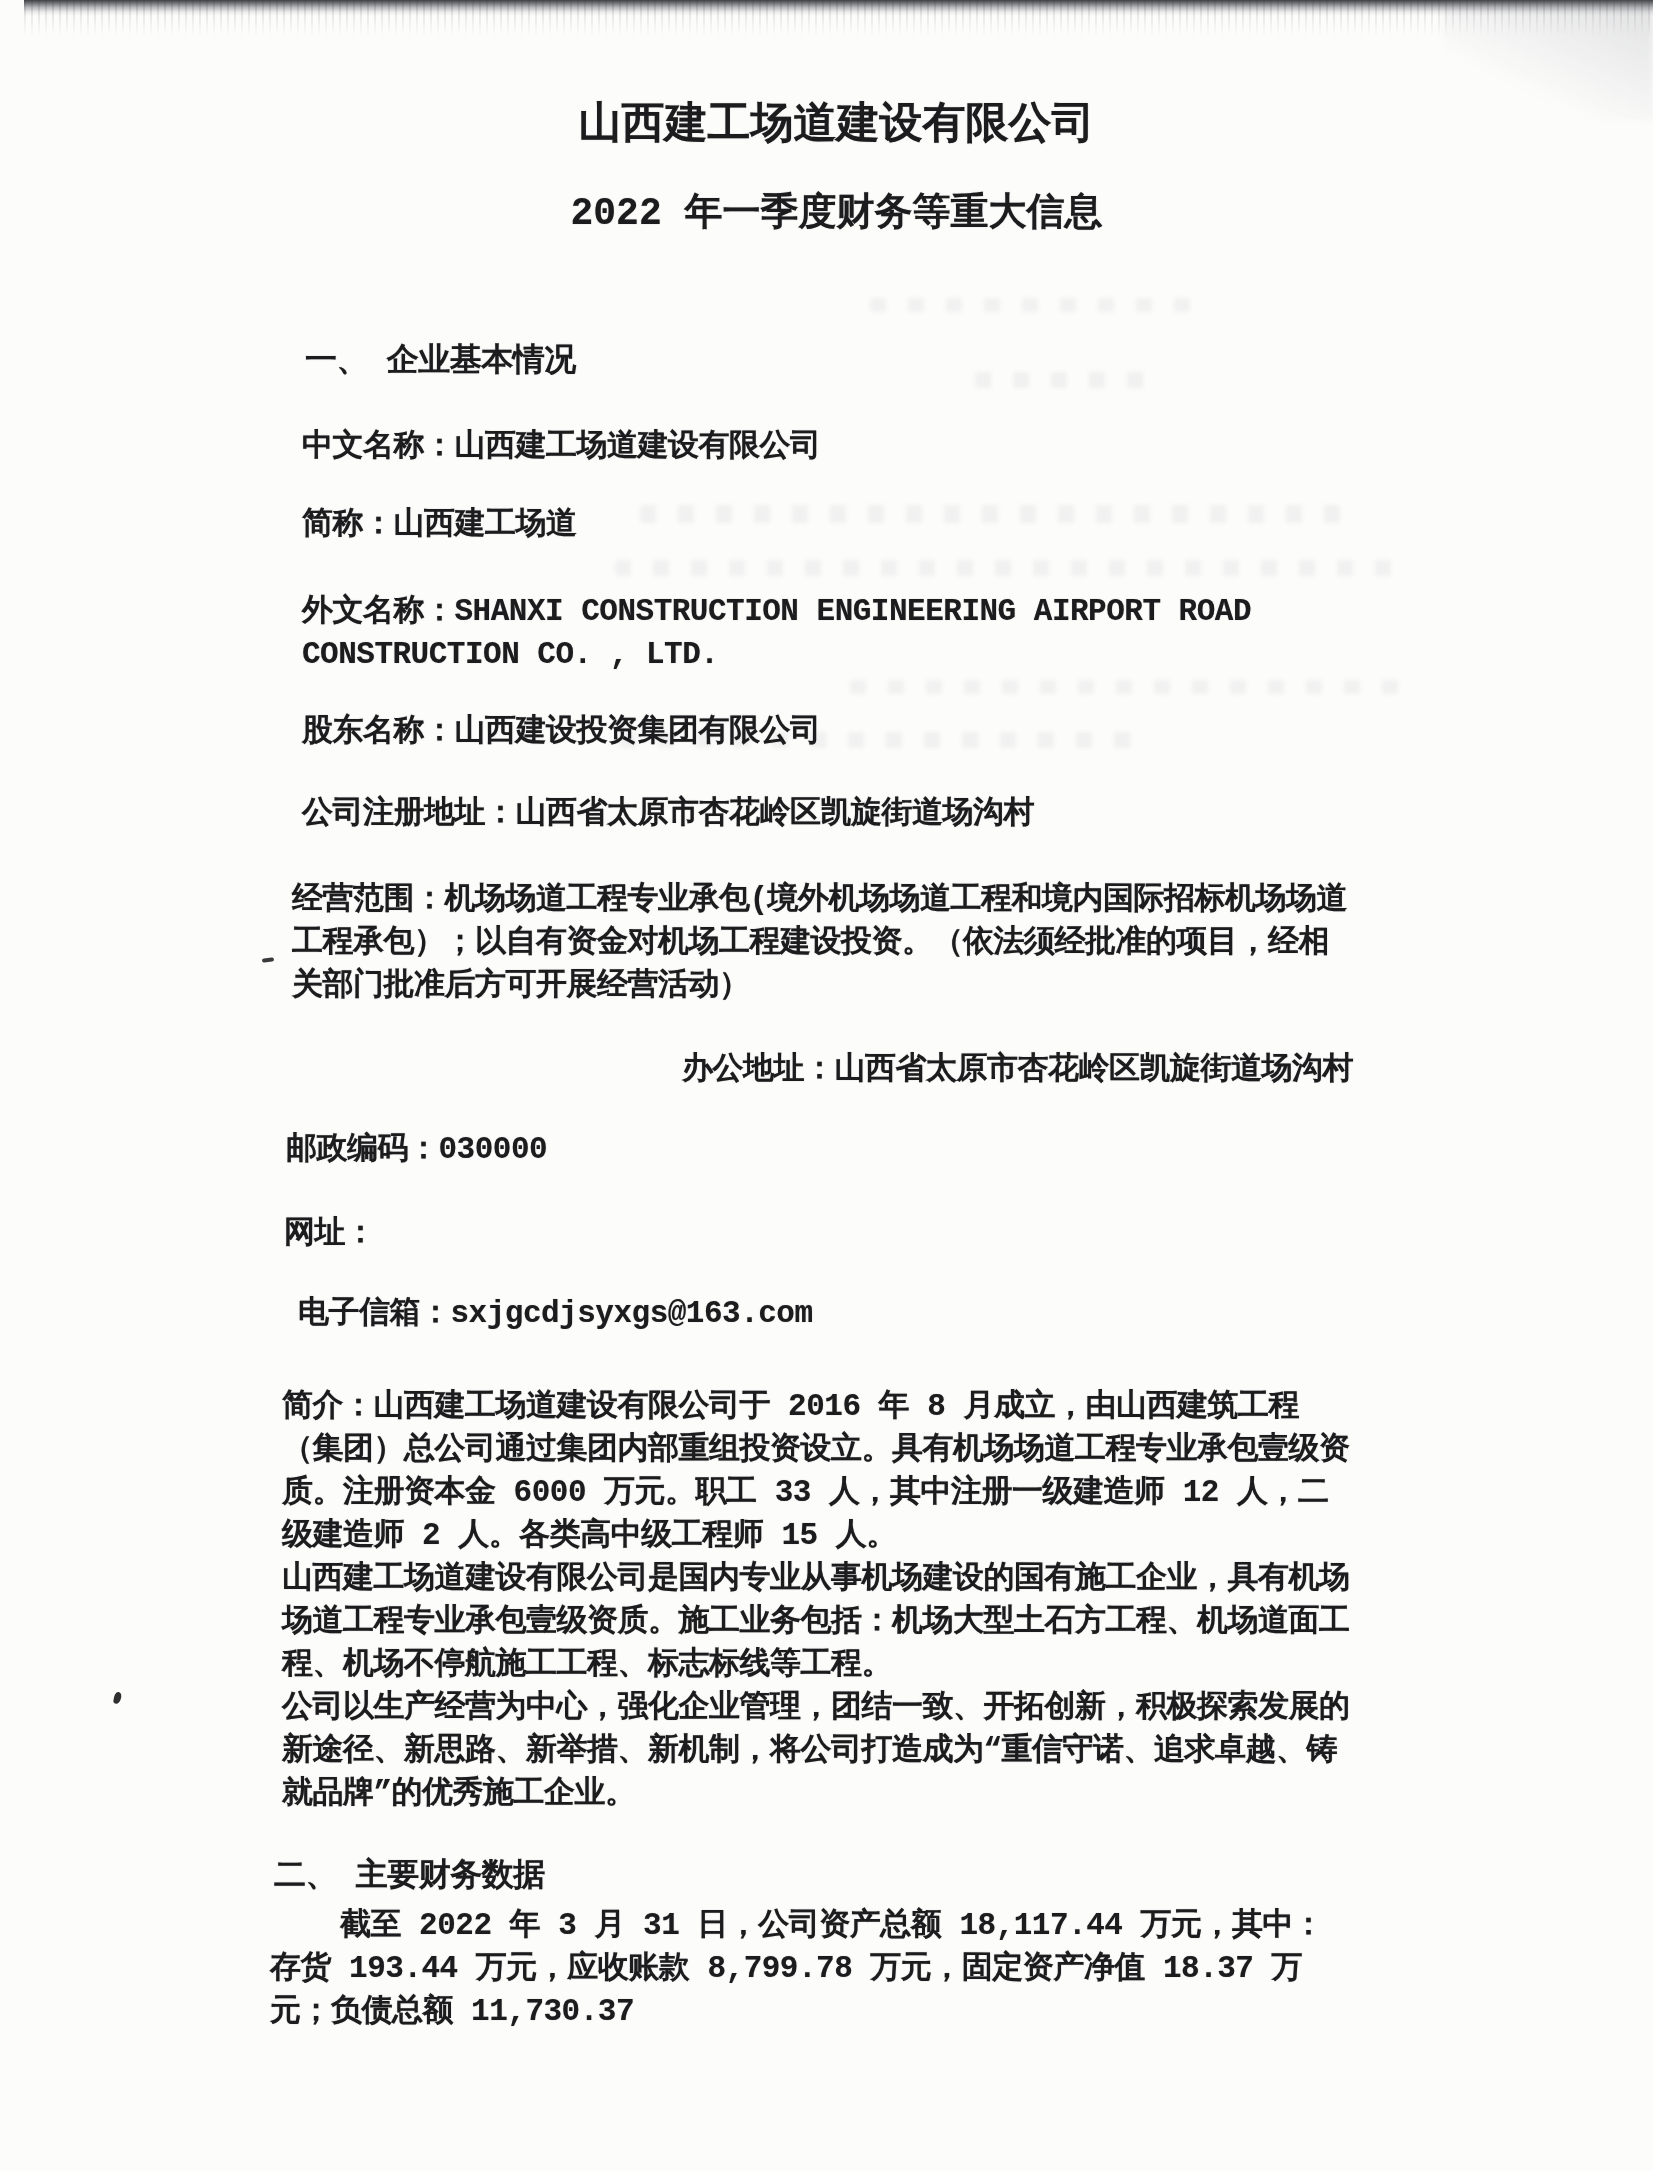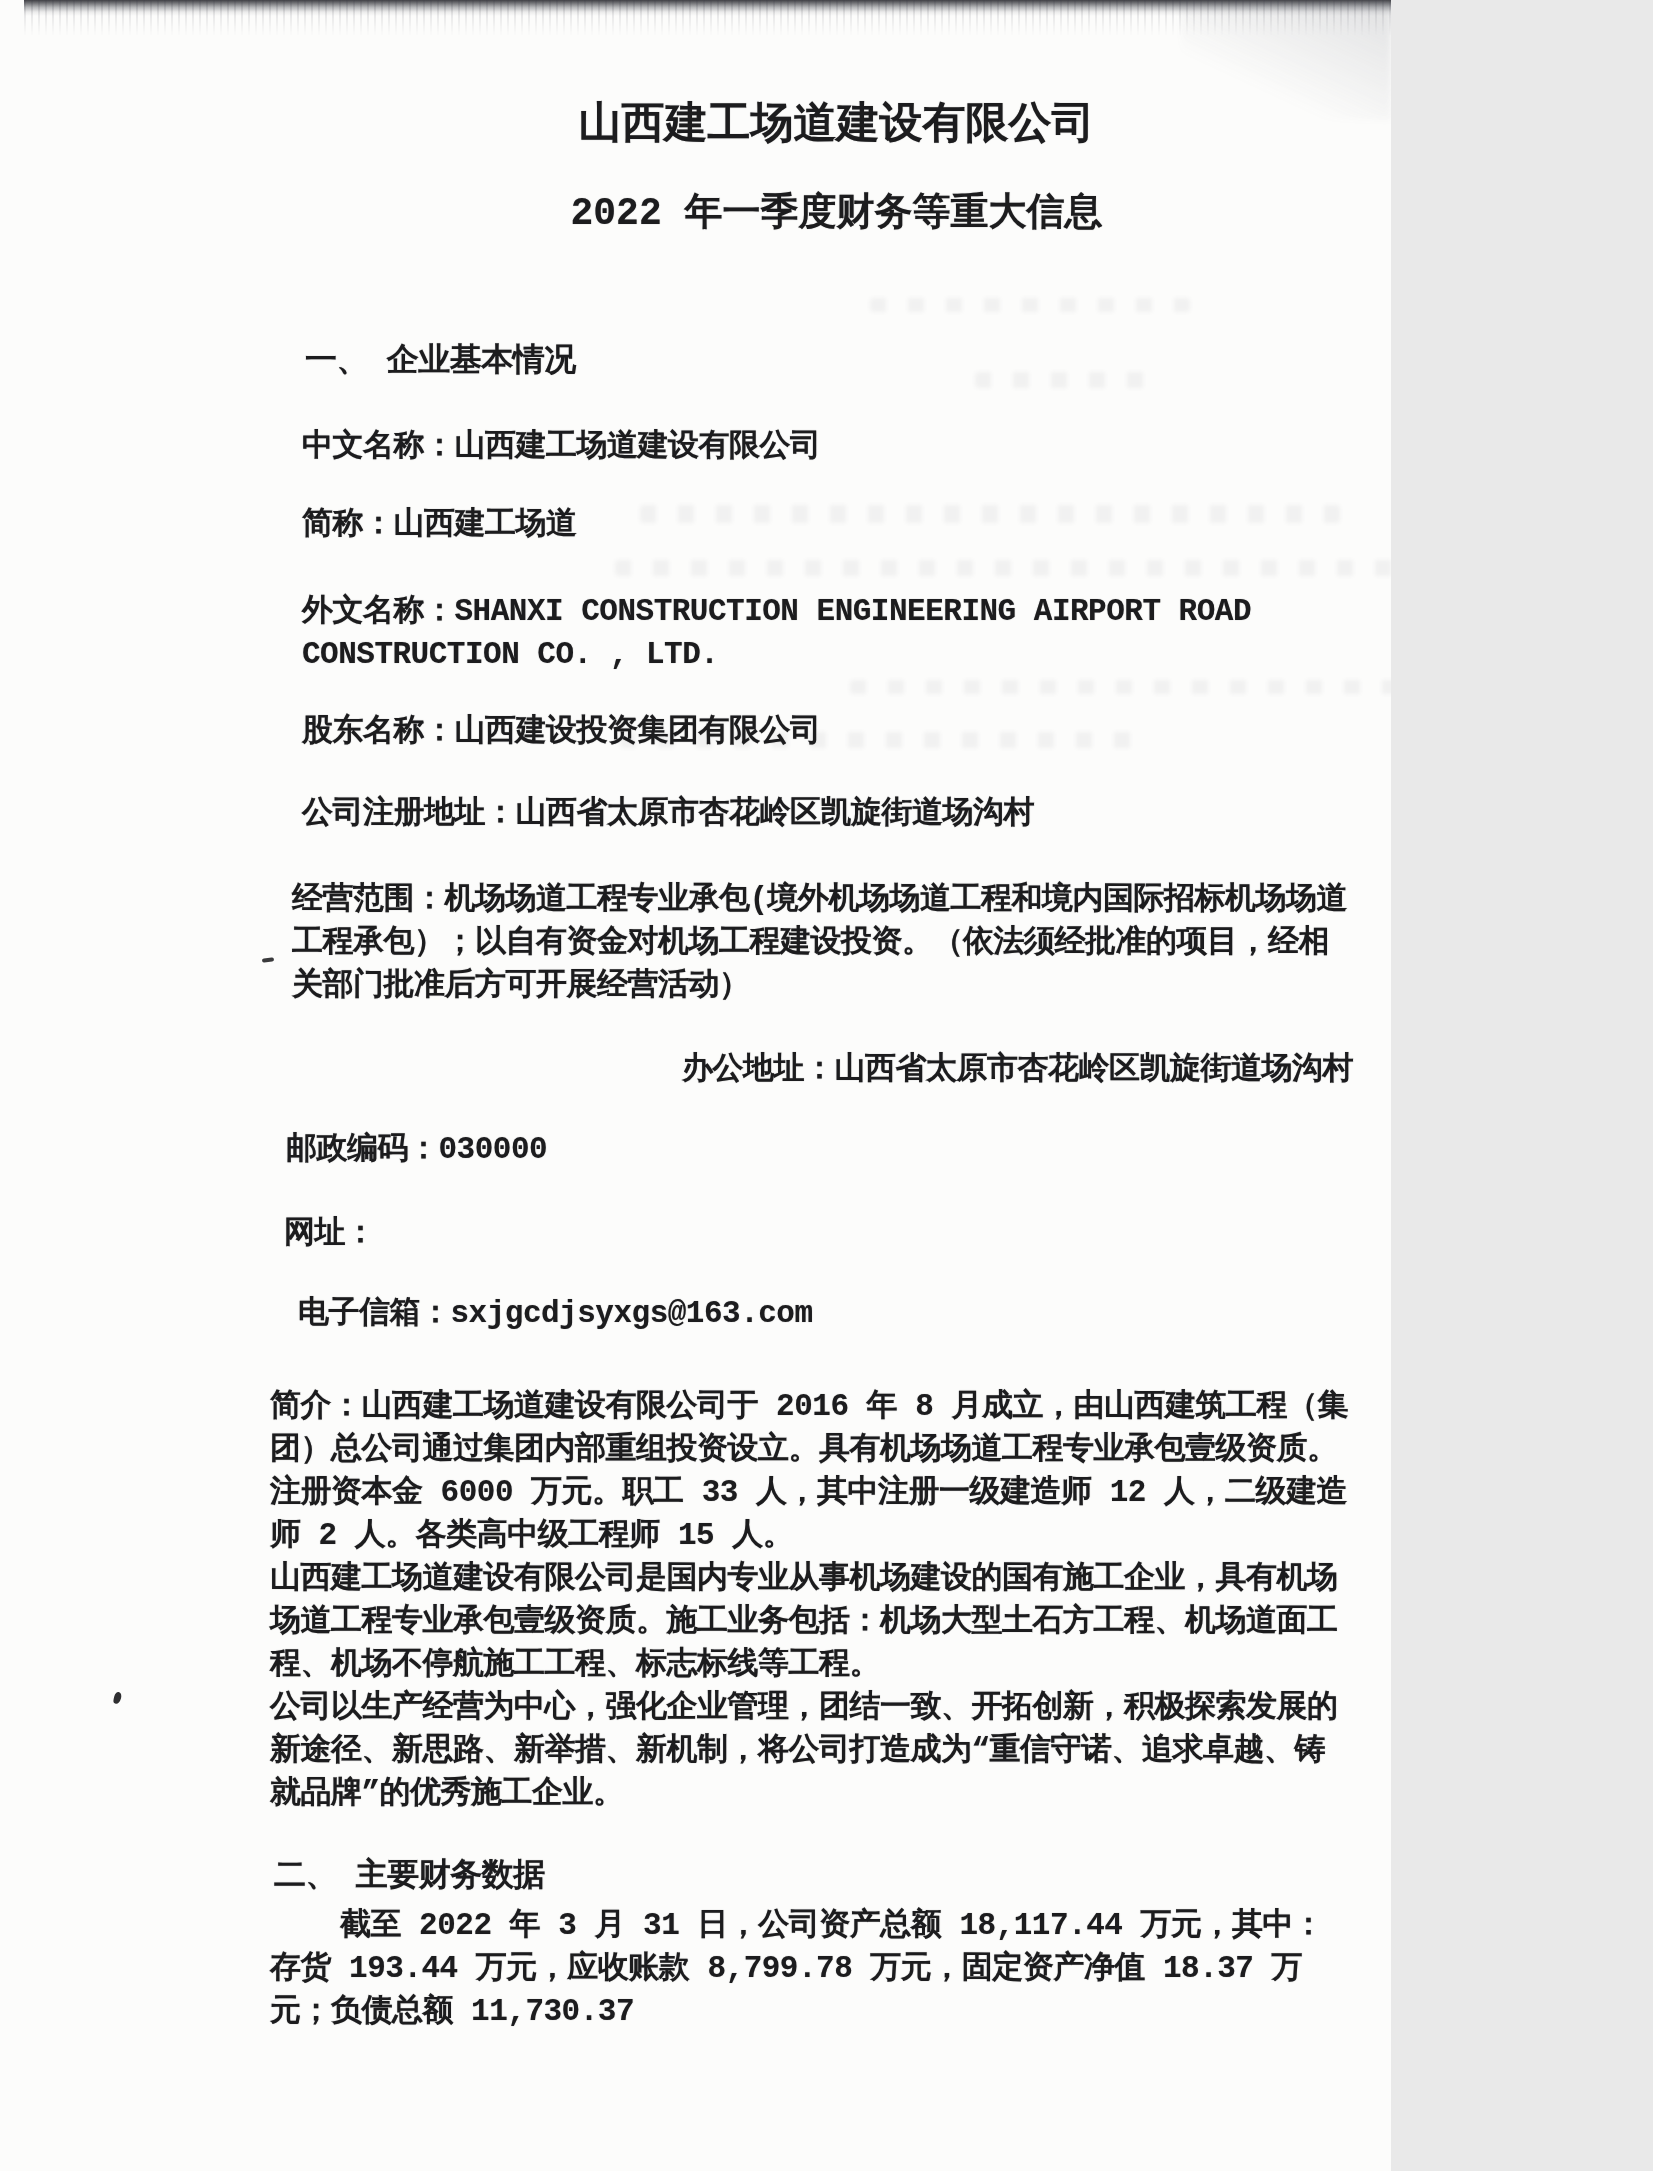--- a/index.html
+++ b/index.html
@@ -2,21 +2,21 @@
 <html><head>
 <meta charset="utf-8">
 <style>
   html, body {
     margin: 0;
     padding: 0;
     background: #e9e9e9;
   }
   .page {
     position: relative;
-    width: 1391px;
+    width: 1653px;
     height: 2171px;
     background: #fcfcfb;
     overflow: hidden;
     color: #1c1c1e;
     font-family: "Liberation Mono", "DejaVu Sans Mono", monospace;
     font-weight: 700;
   }
   
   .scan-top-edge {
     position: absolute;
@@ -114,21 +114,21 @@
   .f1  { margin: 35px 0 0 32px; }
   .f2  { margin: 44px 0 0 32px; }
   .f3  { margin: 47px 0 0 32px; }
   .f4  { margin: 34px 0 8px 32px; }
   .f5  { margin: 39px 0 8px 32px; }
   .f6  { margin: 43px 0 0 22px; }
   .f7  { margin: 41px 0 0 18px; text-align: right; }
   .f8  { margin: 37px 0 0 16px; }
   .f9  { margin: 41px 0 0 14px; }
   .f10 { margin: 37px 0 0 28px; }
-  .profile { margin: 50px 0 0 0; }
+  .profile { margin: 50px 0 0 12px; }
   .profile p { margin: 0; }
   .fin {
     margin: 6px 0 0 0;
     text-indent: 70px;
   }
 </style>
 </head>
 <body>
 
 <div class="page">

